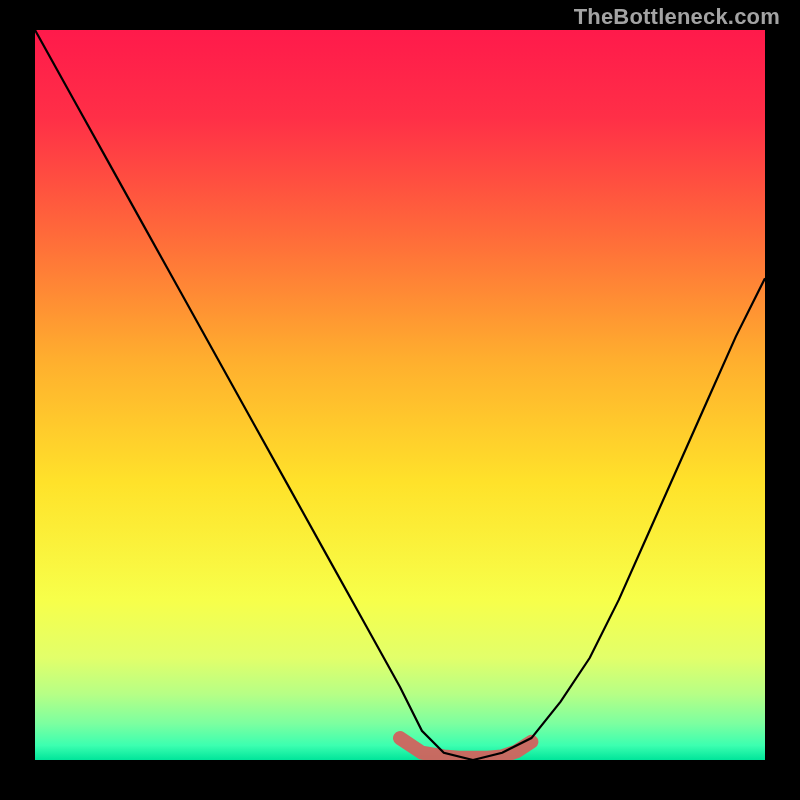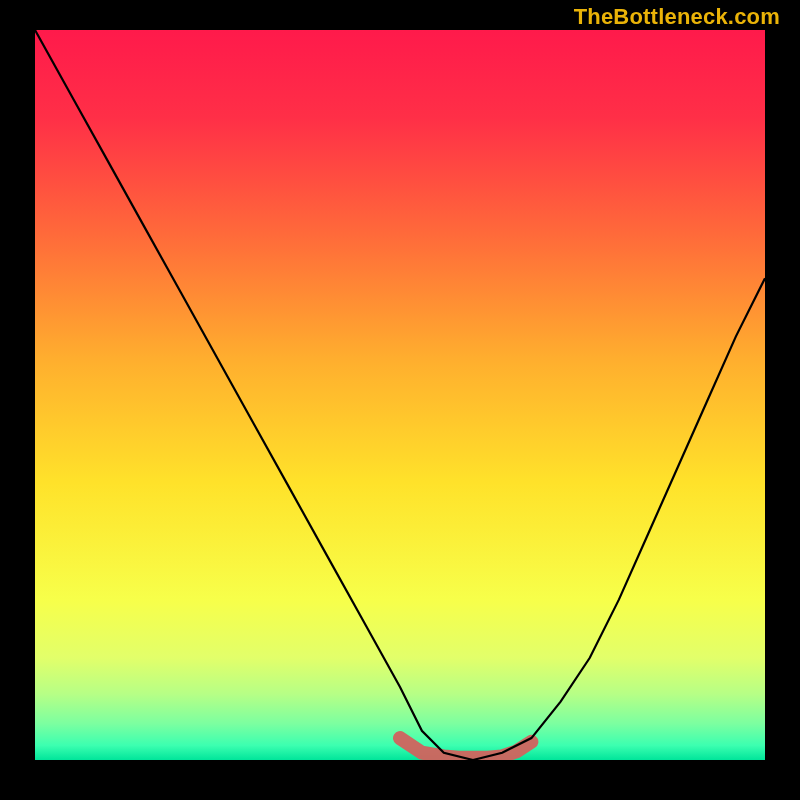--- a/index.html
+++ b/index.html
@@ -14,21 +14,21 @@
   .frame {
     position: relative;
     width: 800px;
     height: 800px;
     background: #000;
   }
   .watermark {
     position: absolute;
     top: 4px;
     right: 20px;
-    color: #eab308;
+    color: #a3a3a3;
     font-size: 22px;
     font-weight: 600;
     letter-spacing: 0.2px;
     z-index: 10;
   }
   .plot-area {
     position: absolute;
     left: 35px;
     top: 30px;
     width: 730px;

